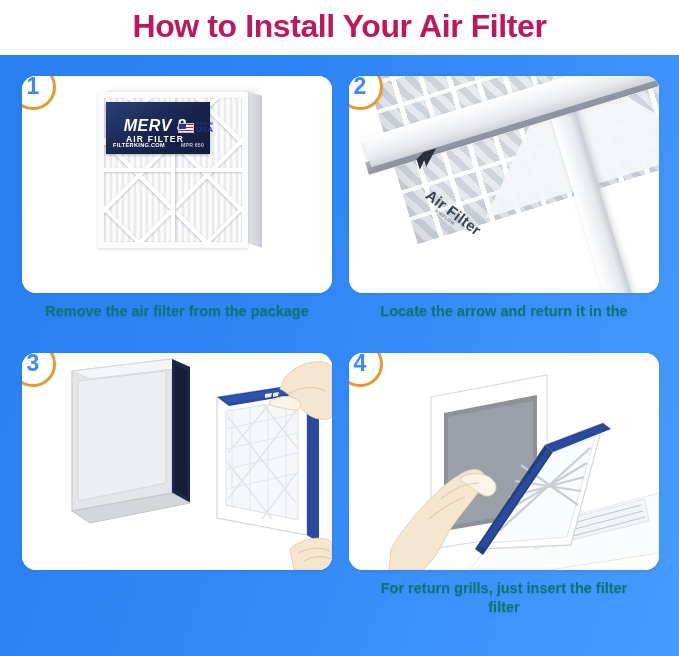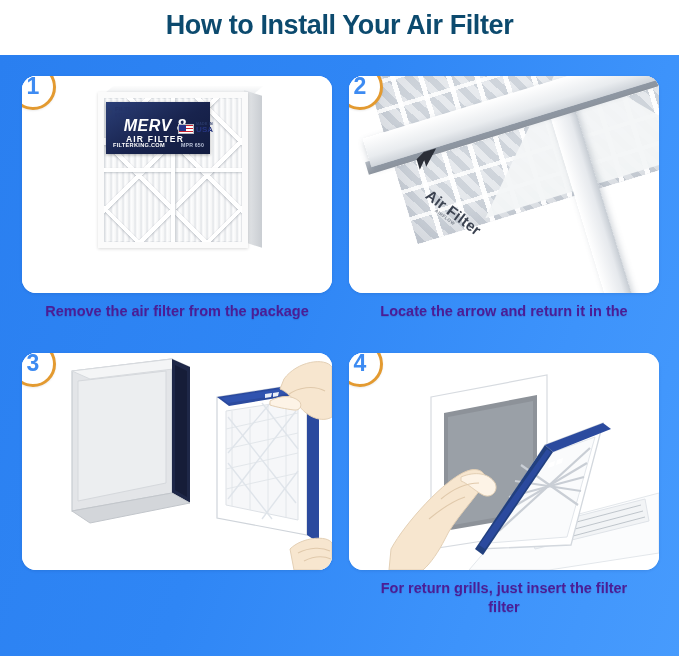--- a/index.html
+++ b/index.html
@@ -11,21 +11,21 @@
     -webkit-font-smoothing:antialiased;
   }
   .infographic{position:relative;width:679px;height:656px;background:#ffffff;}
 
   
   .header{
     position:absolute;left:0;top:0;width:679px;height:55px;
     background:#ffffff;display:flex;align-items:center;justify-content:center;
   }
   .header-title{
-    font-size:27px;font-weight:bold;color:#0c4a6e;
+    font-size:32px;font-weight:bold;color:#be185d;
     letter-spacing:-0.4px;white-space:nowrap;line-height:1;
     padding-bottom:4px;
   }
 
   
   .body-bg{
     position:absolute;left:0;top:55px;width:679px;height:601px;
     background:linear-gradient(110deg,#2a7ff0 0%,#2f86f5 42%,#3d93fb 75%,#479bfd 100%);
   }
 
@@ -56,21 +56,21 @@
     z-index:6;
     box-shadow:0 1px 2px rgba(0,0,0,.08);
   }
   .badge span{
     font-size:23px;font-weight:bold;color:#3d8bf2;line-height:1;
     padding-bottom:2px;
   }
 
   .caption{
     margin-top:9px;width:310px;text-align:center;
-    color:#4c1d95;font-size:14.5px;font-weight:bold;line-height:1.32;
+    color:#0f766e;font-size:14.5px;font-weight:bold;line-height:1.32;
     text-shadow:0 1px 1px rgba(0,30,80,.13);
   }
 
   
   .p1{position:absolute;left:0;top:0;width:310px;height:217px;background:#fff;}
   .filter-photo{
     position:absolute;left:72px;top:8px;width:170px;height:164px;
   }
   
   .f-side{
@@ -139,21 +139,21 @@
   .label-site{font-size:5.6px;font-weight:bold;letter-spacing:.3px;}
   .label-mpr{font-size:5.2px;font-weight:bold;color:#b9c2d8;letter-spacing:.2px;}
 
   .brandrow{
     position:absolute;left:11px;top:20px;width:108px;height:16px;
     display:flex;align-items:center;justify-content:space-between;z-index:5;
   }
   .brand{display:flex;align-items:center;gap:2px;}
   .brand-mark{font-size:9px;color:#2a3a6b;line-height:1;}
   .brand-txt{font-size:6px;font-weight:bold;color:#26356a;line-height:1.02;letter-spacing:.2px;}
-  .usa{display:flex;align-items:flex-end;gap:2px;margin-top:33px;}
+  .usa{display:flex;align-items:flex-start;gap:2px;margin-top:33px;}
   .flag{
     width:16px;height:10px;position:relative;overflow:hidden;
     background:repeating-linear-gradient(180deg,#c8202f 0 1.4px,#fff 1.4px 2.8px);
     border:.5px solid #b9bcc2;box-sizing:border-box;
   }
   .flag::after{
     content:"";position:absolute;left:0;top:0;width:7px;height:5.6px;background:#26358a;
   }
   .usa-txt{line-height:1;}
   .usa-made{font-size:3.6px;font-weight:bold;color:#2a3a6b;display:block;letter-spacing:.2px;}

